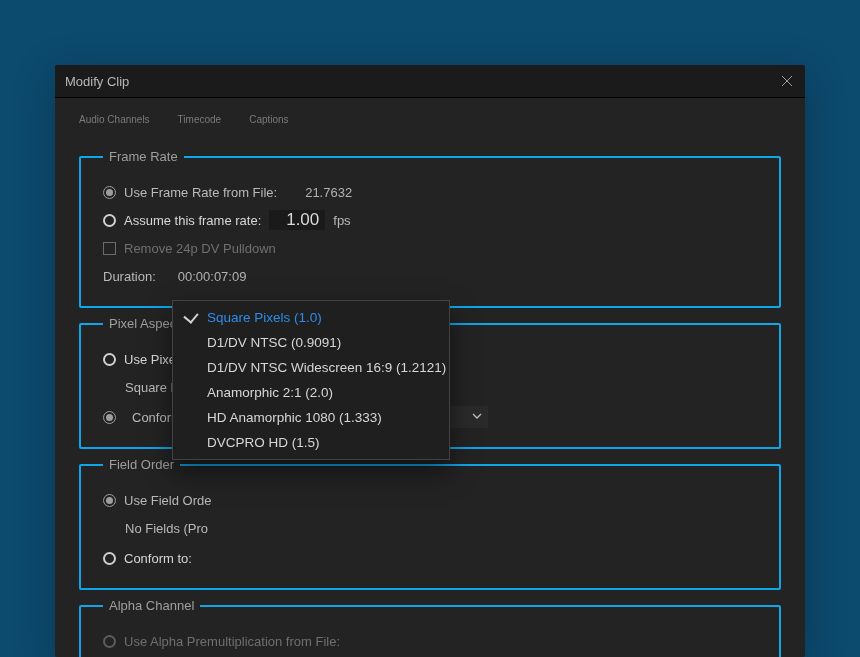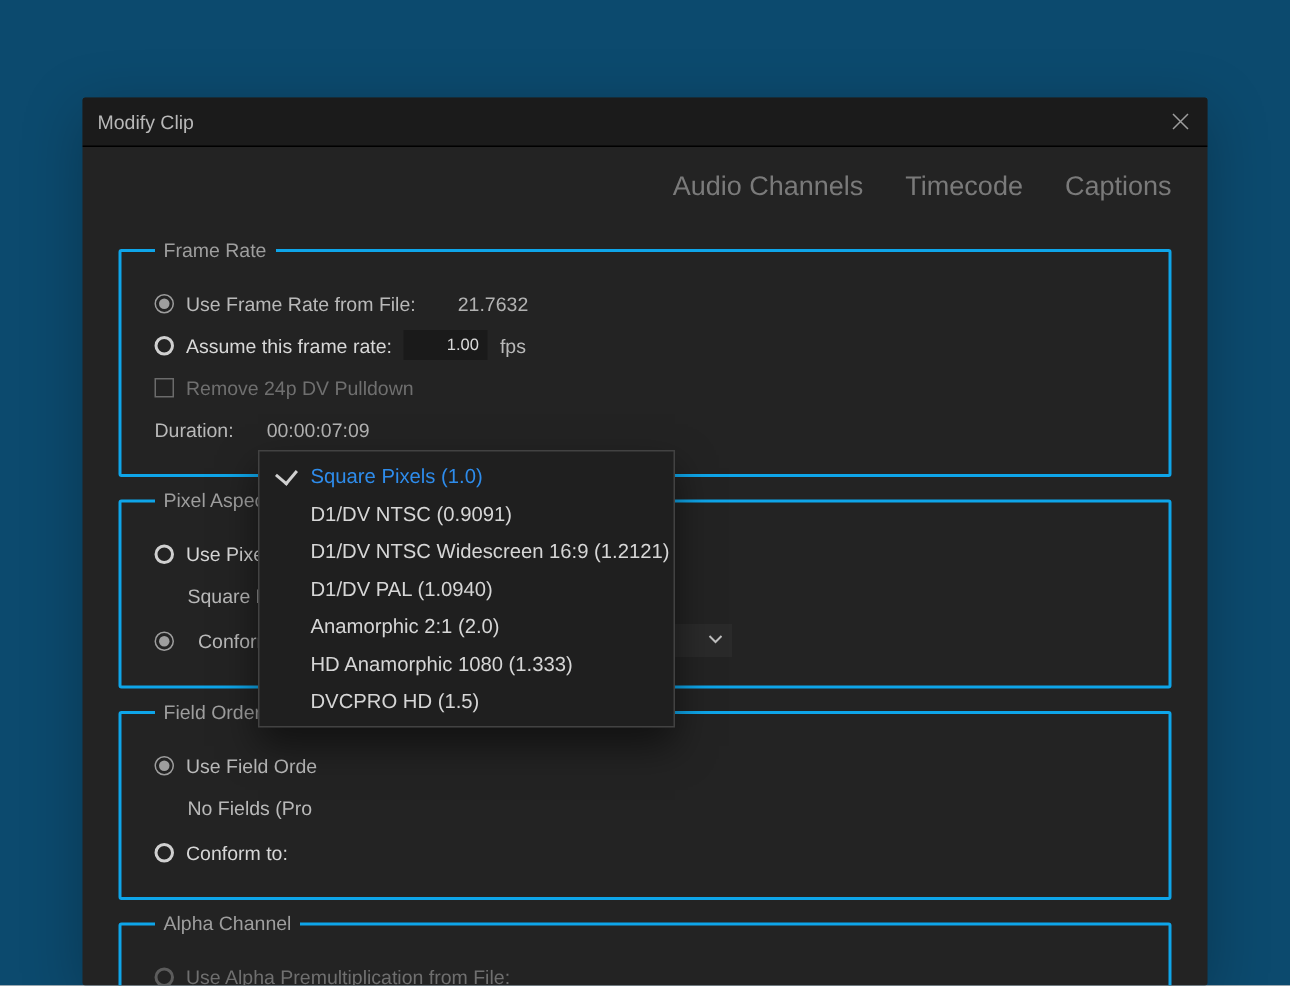--- a/index.html
+++ b/index.html
@@ -45,22 +45,21 @@
   }
   .content {
     padding: 12px 24px 0 24px;
     color: #bfbfbf;
     font-size: 13px;
   }
   .tabs {
     display: flex;
     gap: 28px;
     padding: 4px 0 10px 0;
-    font-size: 18px;
-    justify-content: flex-end;
+    font-size: 10px;
   }
   .tab { color: #7a7a7a; padding-bottom: 6px; cursor: pointer; }
   .tab.active {
     color: #d4d4d4;
     border-bottom: 2px solid #d4d4d4;
   }
   fieldset {
     border: 2px solid #0ea5e9;
     border-radius: 2px;
     margin-top: 8px;
@@ -90,21 +89,21 @@
     width: 13px; height: 13px; border: 1.5px solid #6b6b6b; flex-shrink: 0;
   }
   .label { color: #b9b9b9; }
   .label.dim { color: #6f6f6f; }
   .static-val { color: #b2b2b2; }
   .valbox {
     width: 56px; height: 20px;
     background: #1a1a1a;
     border: 0;
     color: #d9d9d9;
-    font-size: 11px;
+    font-size: 17px;
     text-align: right;
     padding: 0 6px;
     display: inline-flex;
     align-items: center;
     justify-content: flex-end;
   }
   .indent { margin-left: 22px; }
   .select {
     width: 272px; height: 22px;
     background: #2a2a2a;
@@ -240,21 +239,20 @@
         <div class="row">
           <span class="radio thick disabled"></span>
           <span class="label alpha-label">Use Alpha Premultiplication from File:</span>
         </div>
       </fieldset>
 
       <div class="dropdown" style="left:117px; top:235px; width:278px;">
         <div class="opt sel">Square Pixels (1.0)</div>
         <div class="opt">D1/DV NTSC (0.9091)</div>
         <div class="opt">D1/DV NTSC Widescreen 16:9 (1.2121)</div>
-        <div class="opt">D1/DV PAL (1.0940)</div>
         <div class="opt">Anamorphic 2:1 (2.0)</div>
         <div class="opt">HD Anamorphic 1080 (1.333)</div>
         <div class="opt">DVCPRO HD (1.5)</div>
       </div>
 
     </div>
   </div>
 </div>
 
 </body></html>

